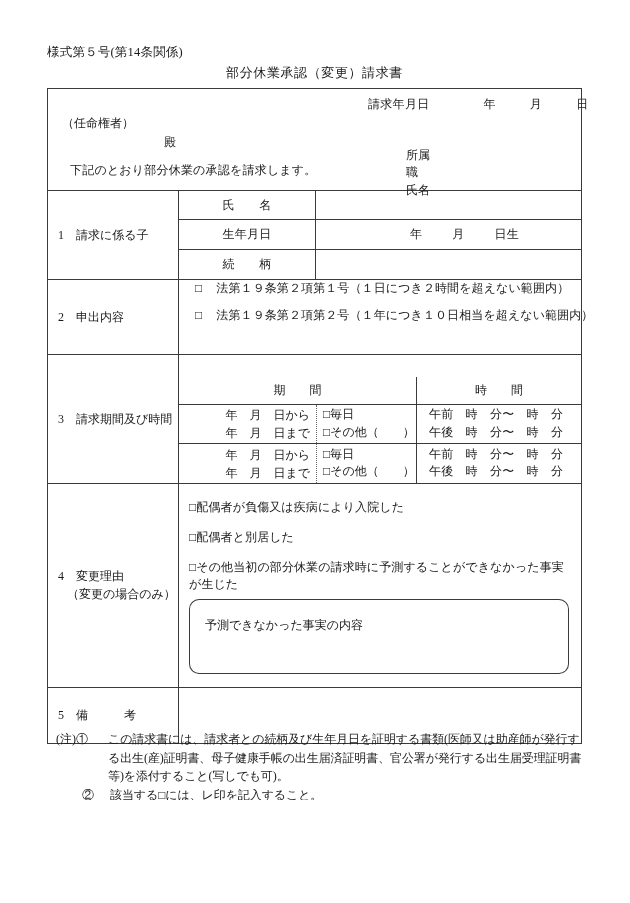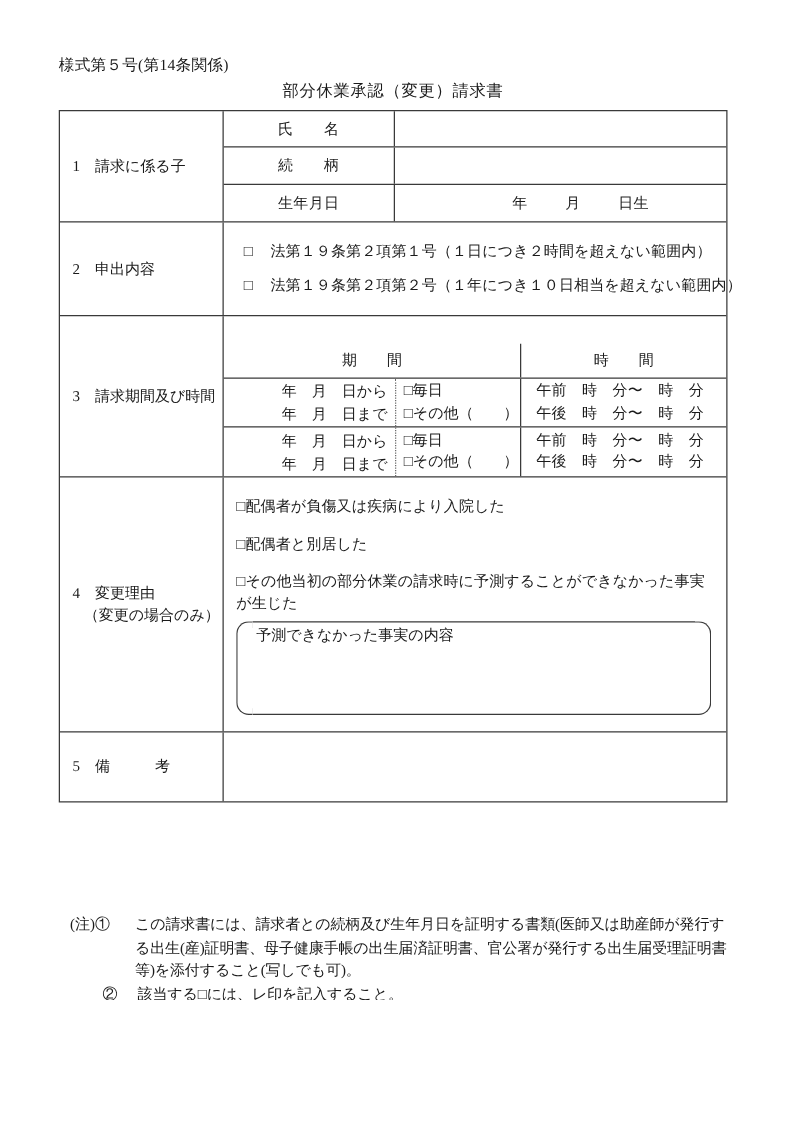--- a/index.html
+++ b/index.html
@@ -146,21 +146,20 @@
     font-size: 12px;
     letter-spacing: 0.3px;
   }
   .sec1 .v .sp { display: inline-block; width: 30px; }
 
   
   .sec2 {
     height: 74px;
     display: flex;
     flex-direction: column;
-    justify-content: center;
     gap: 10px;
     padding-left: 16px;
     font-size: 12px;
   }
   .sec2 .opt { white-space: nowrap; letter-spacing: 0.1px; }
   .sec2 .cb { margin-right: 14px; }
 
   
   .sec3 { display: flex; flex-direction: column; margin-top: 22px; }
   .sec3 .hrow {
@@ -282,21 +281,21 @@
     left: 13px;
     right: 13px;
     height: 0;
     border-top: 1.1px solid #3a3a3a;
   }
   .sec4 .notebox .mid-t { top: 0; }
   .sec4 .notebox .mid-b { bottom: 0; }
   .sec4 .notebox .nb-label {
     position: absolute;
     left: 16px;
-    top: 3px;
+    top: 18px;
     font-size: 12px;
     white-space: nowrap;
   }
 
   
   .sec5 { height: 55px; }
 
   
   .notes {
     position: absolute;
@@ -319,43 +318,58 @@
 </head>
 <body>
 
 <div class="page">
 
   <div class="form-no">様式第５号(第14条関係)</div>
   <div class="doc-title">部分休業承認（変更）請求書</div>
 
   <div class="frame">
 
+    <div class="row">
+      <div class="body hdr-block">
+        <div class="hdr-claimdate">
+          <span>請求年月日</span><span class="sp1"></span><span>年</span><span class="sp2"></span><span>月</span><span class="sp3"></span><span>日</span>
+        </div>
+        <div class="hdr-appointer">（任命権者）</div>
+        <div class="hdr-dono">殿</div>
+        <div class="hdr-request">下記のとおり部分休業の承認を請求します。</div>
+        <div class="hdr-sig">
+          <div>所属</div>
+          <div>職</div>
+          <div>氏名</div>
+        </div>
+      </div>
+    </div>
 
     <div class="row">
       <div class="lab">
         <div>1　請求に係る子</div>
       </div>
       <div class="body sec1">
         <div class="r">
           <div class="k">氏　　名</div>
-          <div class="v"></div>
-        </div>
-        <div class="r">
-          <div class="k">続　　柄</div>
           <div class="v"></div>
         </div>
         <div class="r">
           <div class="k">生年月日</div>
           <div class="v">
             <span>年</span>
               <span class="sp"></span>
               <span>月</span>
               <span class="sp"></span>
               <span>日生</span>
           </div>
+        </div>
+        <div class="r">
+          <div class="k">続　　柄</div>
+          <div class="v"></div>
         </div>
       </div>
     </div>
 
     <div class="row">
       <div class="lab">
         <div>2　申出内容</div>
       </div>
       <div class="body sec2">
         <div class="opt">

